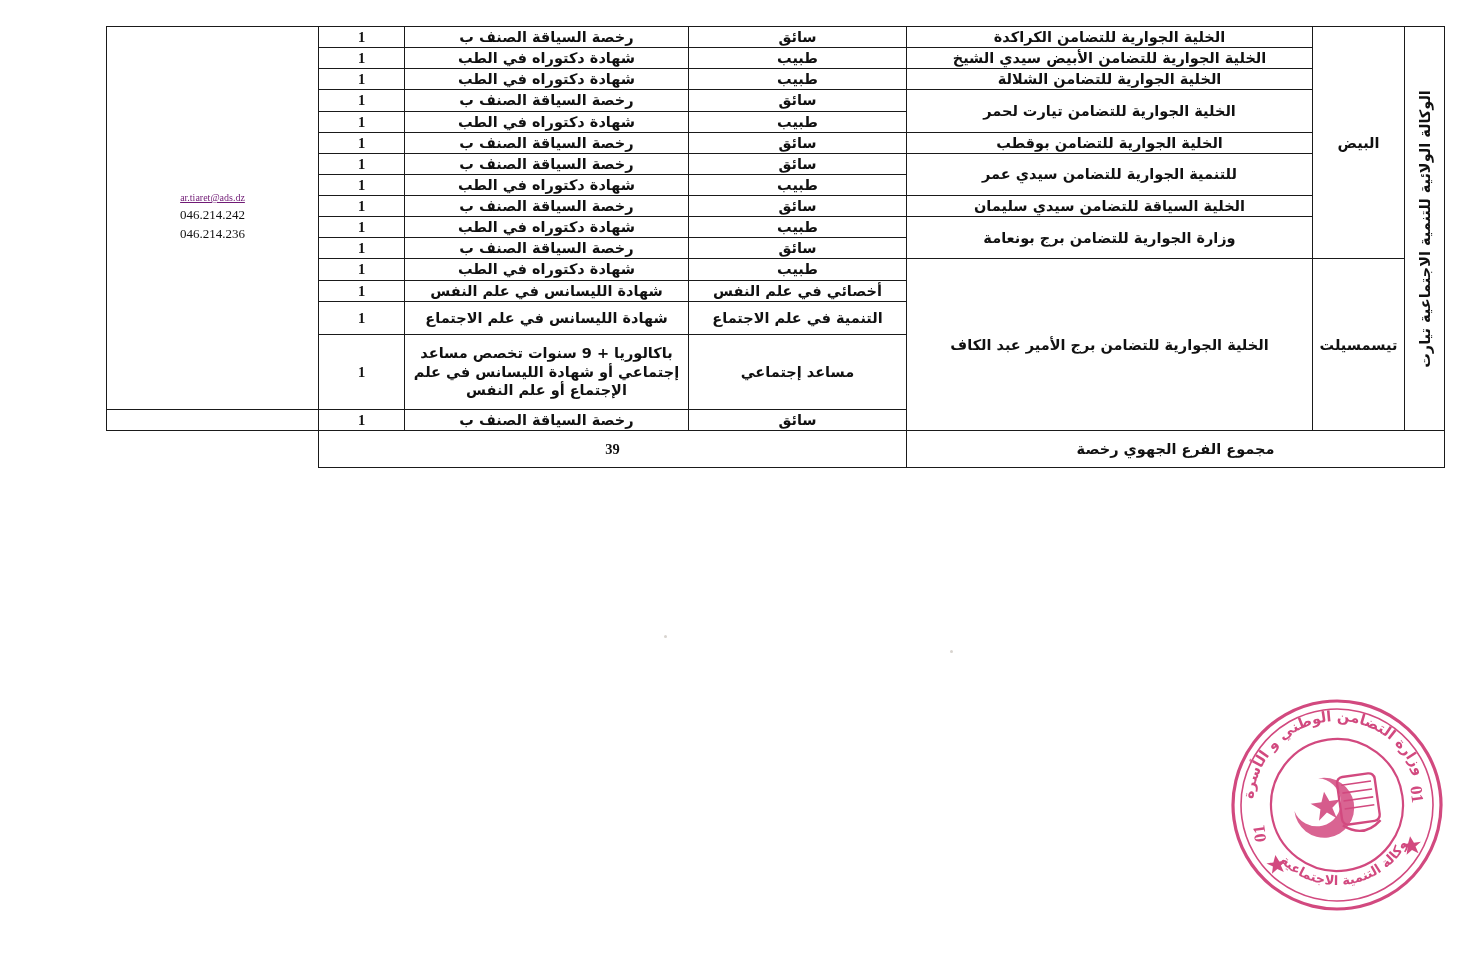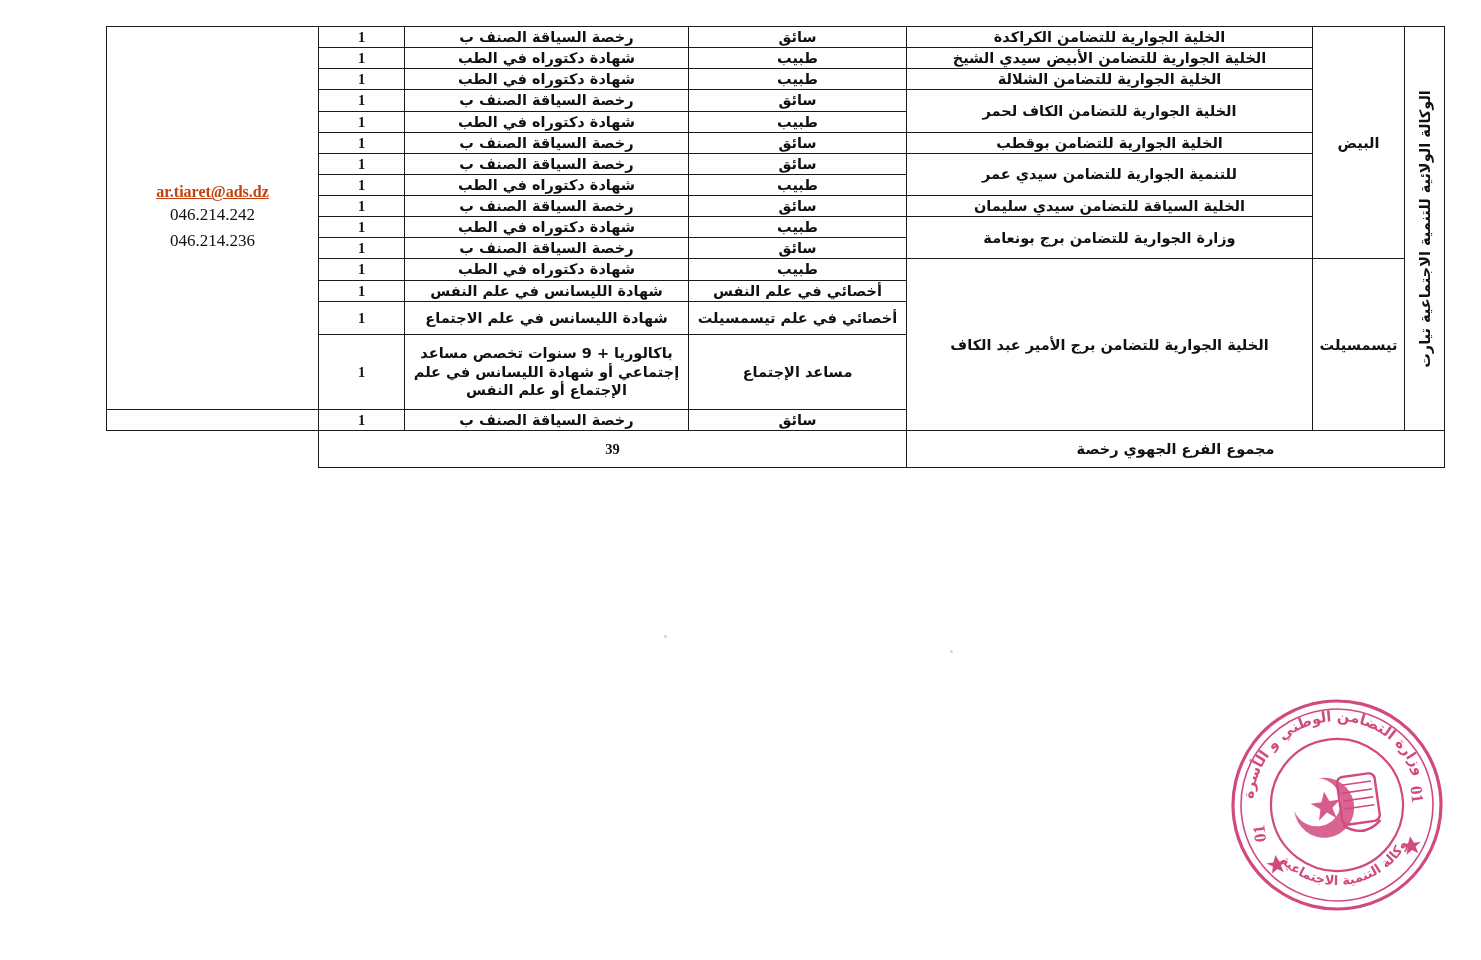--- a/index.html
+++ b/index.html
@@ -73,30 +73,30 @@
   }
 
   .num-cell {
     font-family: "Liberation Serif", "DejaVu Serif", serif;
     font-size: 15px;
     font-weight: normal;
   }
 
   .mail-cell {
     font-family: "Liberation Serif", "DejaVu Serif", serif;
-    font-size: 16px;
-    font-weight: bold;
-    color: #c2410c;
+    font-size: 10px;
+    font-weight: normal;
+    color: #701a75;
     text-decoration: underline;
     direction: ltr;
   }
 
   .tel-cell {
     font-family: "Liberation Serif", "DejaVu Serif", serif;
-    font-size: 17px;
+    font-size: 13px;
     font-weight: normal;
     direction: ltr;
     line-height: 1.5;
     white-space: pre-line;
     text-align: center;
   }
 
   .row-tall td { height: 30px; }
   .dip-multi {
     font-size: 14px;
@@ -172,21 +172,21 @@
       </tr>
 
       <tr>
         <td class="cell-name">الخلية الجوارية للتضامن الشلالة</td>
         <td>طبيب</td>
         <td>شهادة دكتوراه في الطب</td>
         <td class="num-cell">1</td>
       </tr>
 
       <tr>
-        <td class="cell-name" rowspan="2">الخلية الجوارية للتضامن الكاف لحمر</td>
+        <td class="cell-name" rowspan="2">الخلية الجوارية للتضامن تيارت لحمر</td>
         <td>سائق</td>
         <td>رخصة السياقة الصنف ب</td>
         <td class="num-cell">1</td>
       </tr>
       <tr>
         <td>طبيب</td>
         <td>شهادة دكتوراه في الطب</td>
         <td class="num-cell">1</td>
       </tr>
 
@@ -234,26 +234,26 @@
         <td>طبيب</td>
         <td>شهادة دكتوراه في الطب</td>
         <td class="num-cell">1</td>
       </tr>
       <tr>
         <td>أخصائي في علم النفس</td>
         <td>شهادة الليسانس في علم النفس</td>
         <td class="num-cell">1</td>
       </tr>
       <tr class="row-tall">
-        <td>أخصائي في علم تيسمسيلت</td>
+        <td>التنمية في علم الاجتماع</td>
         <td>شهادة الليسانس في علم الاجتماع</td>
         <td class="num-cell">1</td>
       </tr>
       <tr>
-        <td style="height:72px">مساعد الإجتماع</td>
+        <td style="height:72px">مساعد إجتماعي</td>
         <td class="dip-multi">باكالوريا + 9 سنوات تخصص مساعد إجتماعي أو شهادة الليسانس في علم الإجتماع أو علم النفس</td>
         <td class="num-cell">1</td>
       </tr>
       <tr>
         <td>سائق</td>
         <td>رخصة السياقة الصنف ب</td>
         <td class="num-cell">1</td>
         <td></td>
       </tr>
 

